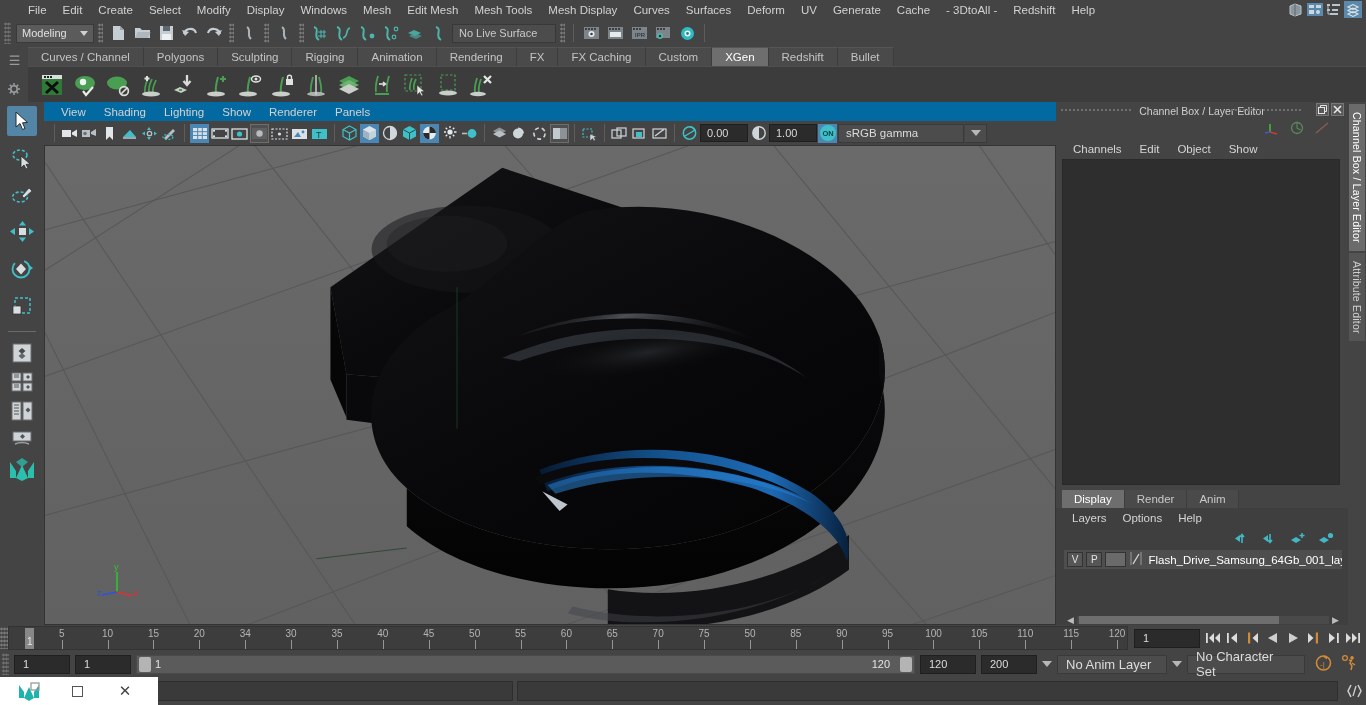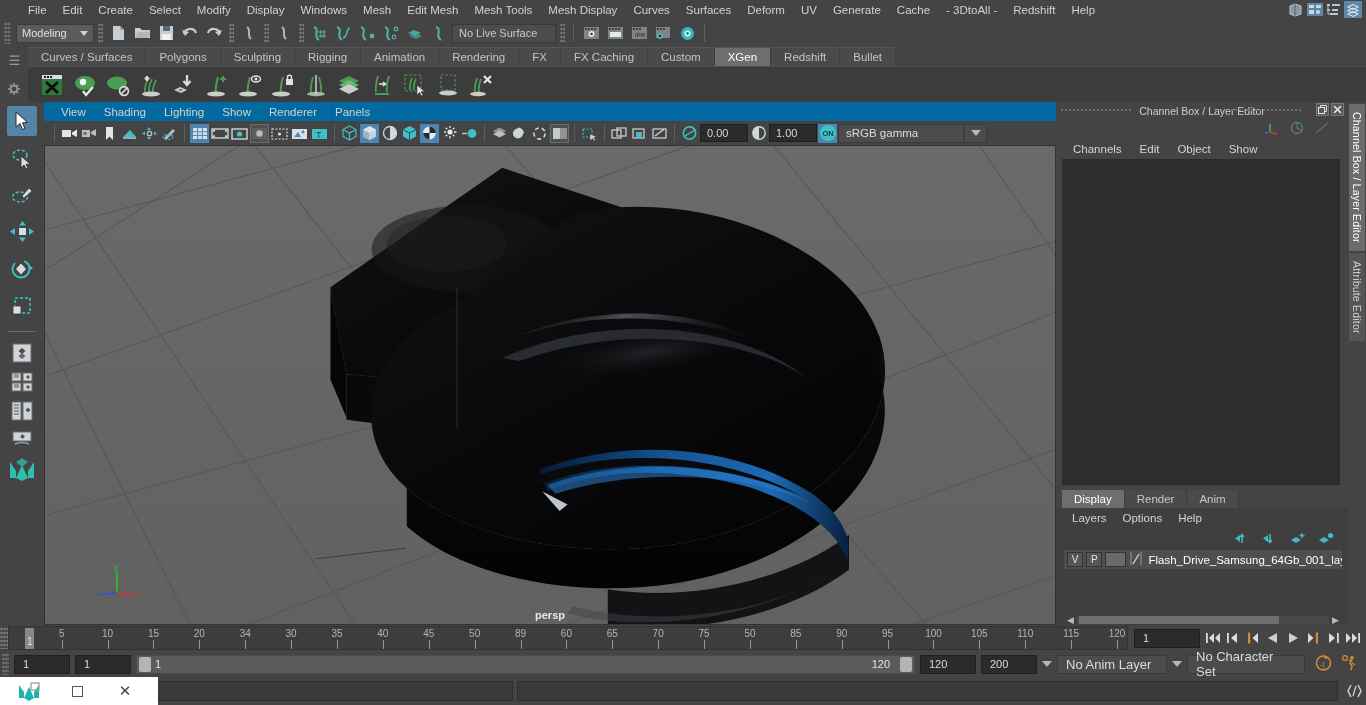--- a/index.html
+++ b/index.html
@@ -429,21 +429,21 @@
         <svg width="14" height="14" viewBox="0 0 14 14">
             <circle cx="7" cy="7" r="3.2" fill="none" stroke="#b0b6ba" stroke-width="1.5"></circle>
             <g stroke="#b0b6ba" stroke-width="1.5">
               <path d="M7 1 V3 M7 11 V13 M1 7 H3 M11 7 H13 M2.8 2.8 L4.2 4.2 M9.8 9.8 L11.2 11.2 M11.2 2.8 L9.8 4.2 M4.2 9.8 L2.8 11.2"></path>
             </g>
           </svg>
       </div>
     </div>
     <div class="shelf-right">
       <div class="shelf-tabs">
-        <div class="stab">Curves / Surfaces</div>
+        <div class="stab">Curves / Channel</div>
         <div class="stab">Polygons</div>
         <div class="stab">Sculpting</div>
         <div class="stab">Rigging</div>
         <div class="stab">Animation</div>
         <div class="stab">Rendering</div>
         <div class="stab">FX</div>
         <div class="stab">FX Caching</div>
         <div class="stab">Custom</div>
         <div class="stab active">XGen</div>
         <div class="stab">Redshift</div>
@@ -990,21 +990,20 @@
         <div class="axisgiz">
           <svg width="46" height="42" viewBox="0 0 46 42">
             <line x1="20" y1="30" x2="20" y2="10" stroke="#2fc22f" stroke-width="1.7"></line>
             <line x1="20" y1="30" x2="36" y2="34" stroke="#e03030" stroke-width="1.7"></line>
             <line x1="20" y1="30" x2="5" y2="33" stroke="#3050e0" stroke-width="1.7"></line>
             <text x="17" y="8" font-size="9" fill="#2fc22f" font-family="Liberation Sans">y</text>
             <text x="37" y="34" font-size="9" fill="#e03030" font-family="Liberation Sans">x</text>
             <text x="0" y="34" font-size="9" fill="#3050e0" font-family="Liberation Sans">z</text>
           </svg>
         </div>
-        <div class="persp-label">persp</div>
       </div>
     </div>
 
     <div class="rightpanel">
       <div class="cb-title">
         <span class="dots-l"></span>
         <span>Channel Box / Layer Editor</span>
         <span class="dots-r"></span>
         <span class="cb-winbtns">
           <span class="cb-winbtn">
@@ -1135,21 +1134,21 @@
         <div class="tick-label" style="left: 282.118px;">30</div>
         <div class="tick-mark" style="left: 282.118px;"></div>
         <div class="tick-label" style="left: 328px;">35</div>
         <div class="tick-mark" style="left: 328px;"></div>
         <div class="tick-label" style="left: 373.882px;">40</div>
         <div class="tick-mark" style="left: 373.882px;"></div>
         <div class="tick-label" style="left: 419.765px;">45</div>
         <div class="tick-mark" style="left: 419.765px;"></div>
         <div class="tick-label" style="left: 465.647px;">50</div>
         <div class="tick-mark" style="left: 465.647px;"></div>
-        <div class="tick-label" style="left: 511.529px;">89</div>
+        <div class="tick-label" style="left: 511.529px;">55</div>
         <div class="tick-mark" style="left: 511.529px;"></div>
         <div class="tick-label" style="left: 557.412px;">60</div>
         <div class="tick-mark" style="left: 557.412px;"></div>
         <div class="tick-label" style="left: 603.294px;">65</div>
         <div class="tick-mark" style="left: 603.294px;"></div>
         <div class="tick-label" style="left: 649.176px;">70</div>
         <div class="tick-mark" style="left: 649.176px;"></div>
         <div class="tick-label" style="left: 695.059px;">75</div>
         <div class="tick-mark" style="left: 695.059px;"></div>
         <div class="tick-label" style="left: 740.941px;">50</div>

